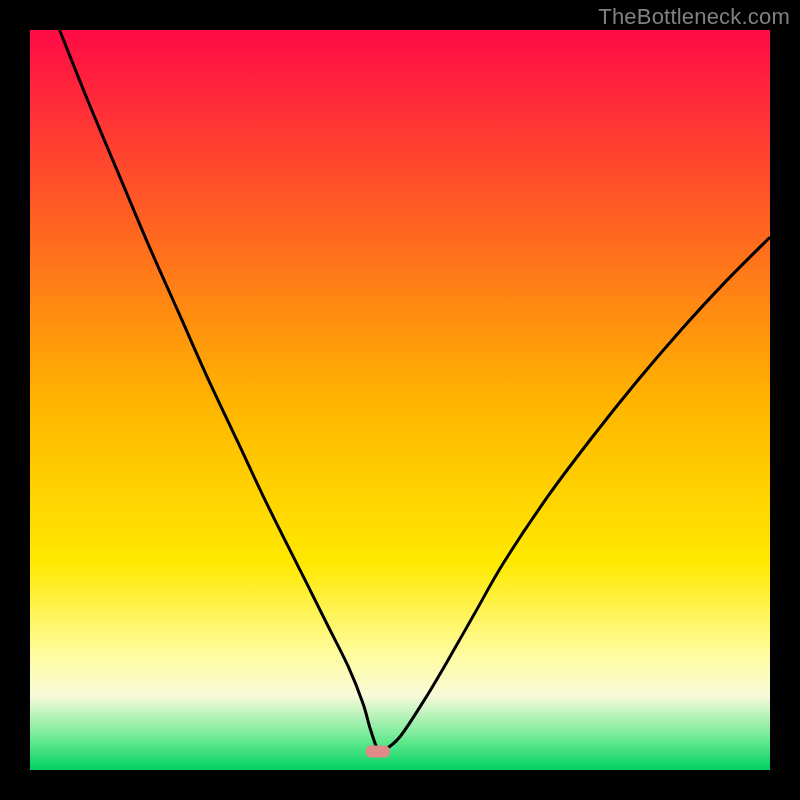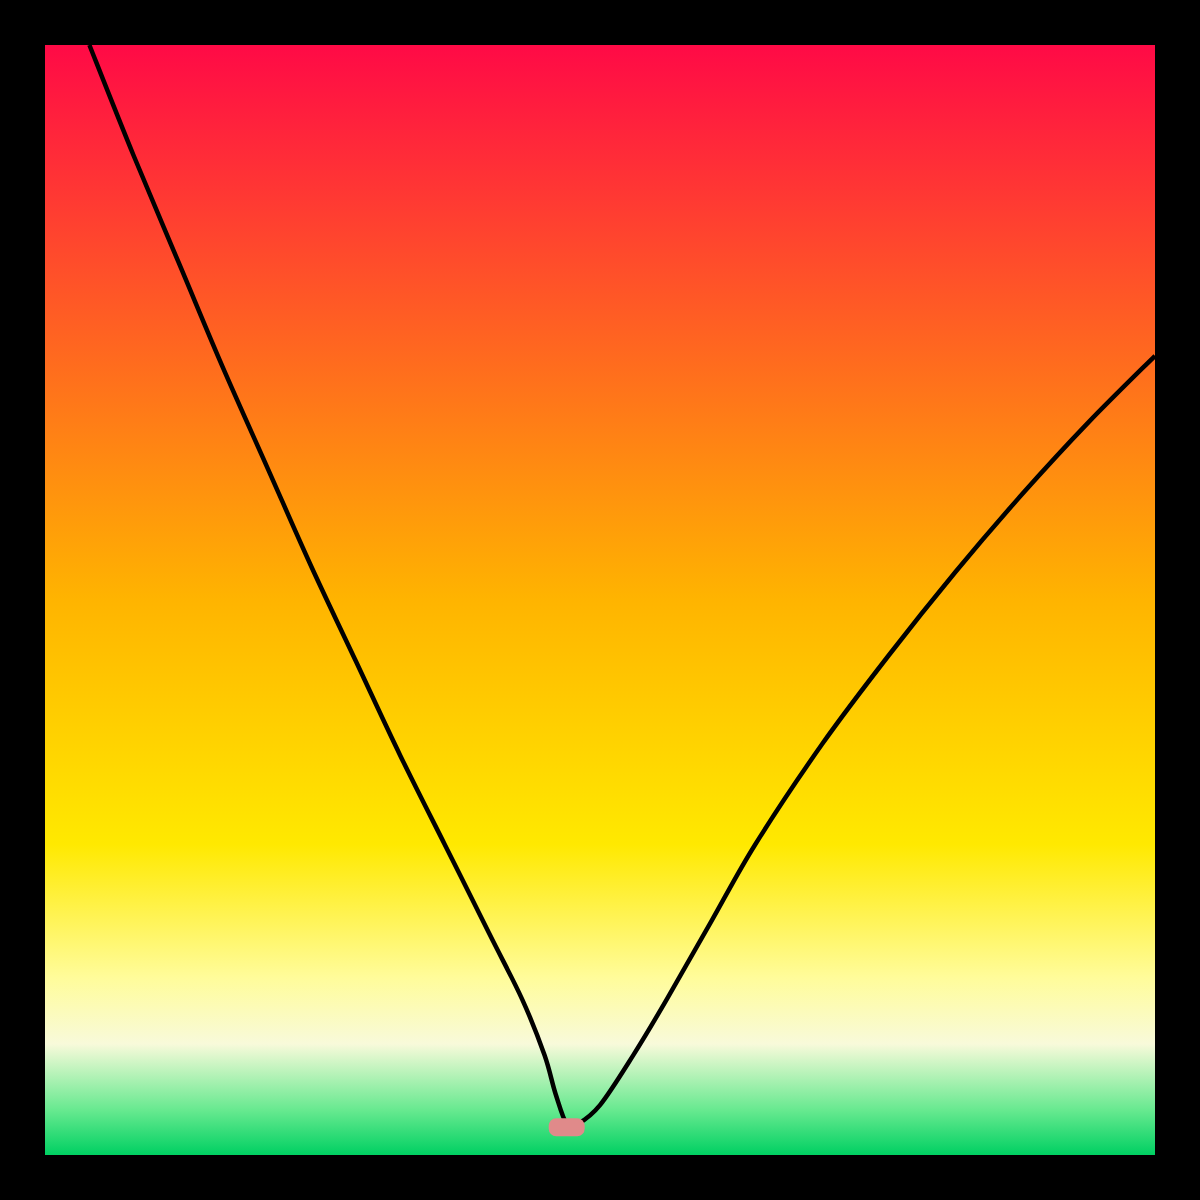--- a/index.html
+++ b/index.html
@@ -45,13 +45,14 @@
           <stop offset="100.0%" stop-color="#00d062"></stop>
         </linearGradient>
     </defs>
 
     <rect id="plot-rect" x="30" y="30" width="740" height="740" fill="url(#bg-grad)"></rect>
 
     <path id="curve-path" fill="none" stroke="#000000" stroke-width="3" d="M 59.6 30.0 C 64.5 42.3, 79.3 80.0, 89.2 104.0 C 99.1 128.0, 108.9 150.9, 118.8 174.3 C 128.7 197.7, 138.5 221.8, 148.4 244.6 C 158.3 267.4, 168.1 289.0, 178.0 311.2 C 187.9 333.4, 197.7 356.2, 207.6 377.8 C 217.5 399.4, 227.3 419.7, 237.2 440.7 C 247.1 461.7, 256.9 483.3, 266.8 503.6 C 276.7 524.0, 286.5 543.1, 296.4 562.8 C 306.3 582.5, 317.4 604.7, 326.0 622.0 C 334.6 639.3, 342.0 652.8, 348.2 666.4 C 354.4 680.0, 359.3 692.9, 363.0 703.4 C 366.7 713.9, 367.9 721.7, 370.4 729.3 C 372.9 736.9, 375.3 745.9, 377.8 749.3 C 380.3 752.6, 381.5 751.4, 385.2 749.3 C 388.9 747.2, 393.8 744.3, 400.0 736.7 C 406.2 729.1, 414.8 715.1, 422.2 703.4 C 429.6 691.7, 435.8 681.2, 444.4 666.4 C 453.0 651.6, 464.1 631.9, 474.0 614.6 C 483.9 597.3, 491.3 582.5, 503.6 562.8 C 515.9 543.1, 533.2 517.2, 548.0 496.2 C 562.8 475.2, 577.6 456.1, 592.4 437.0 C 607.2 417.9, 622.0 399.4, 636.8 381.5 C 651.6 363.6, 666.4 346.4, 681.2 329.7 C 696.0 313.1, 710.8 297.0, 725.6 281.6 C 740.4 266.2, 762.6 244.6, 770.0 237.2"></path>
 
     <rect id="marker-rect" rx="5" ry="5" x="365.8" y="745.5" width="24" height="12" fill="#e08a8a"></rect>
   </svg>
+  <div class="watermark">TheBottleneck.com</div>
 </div>
 
 </body></html>

